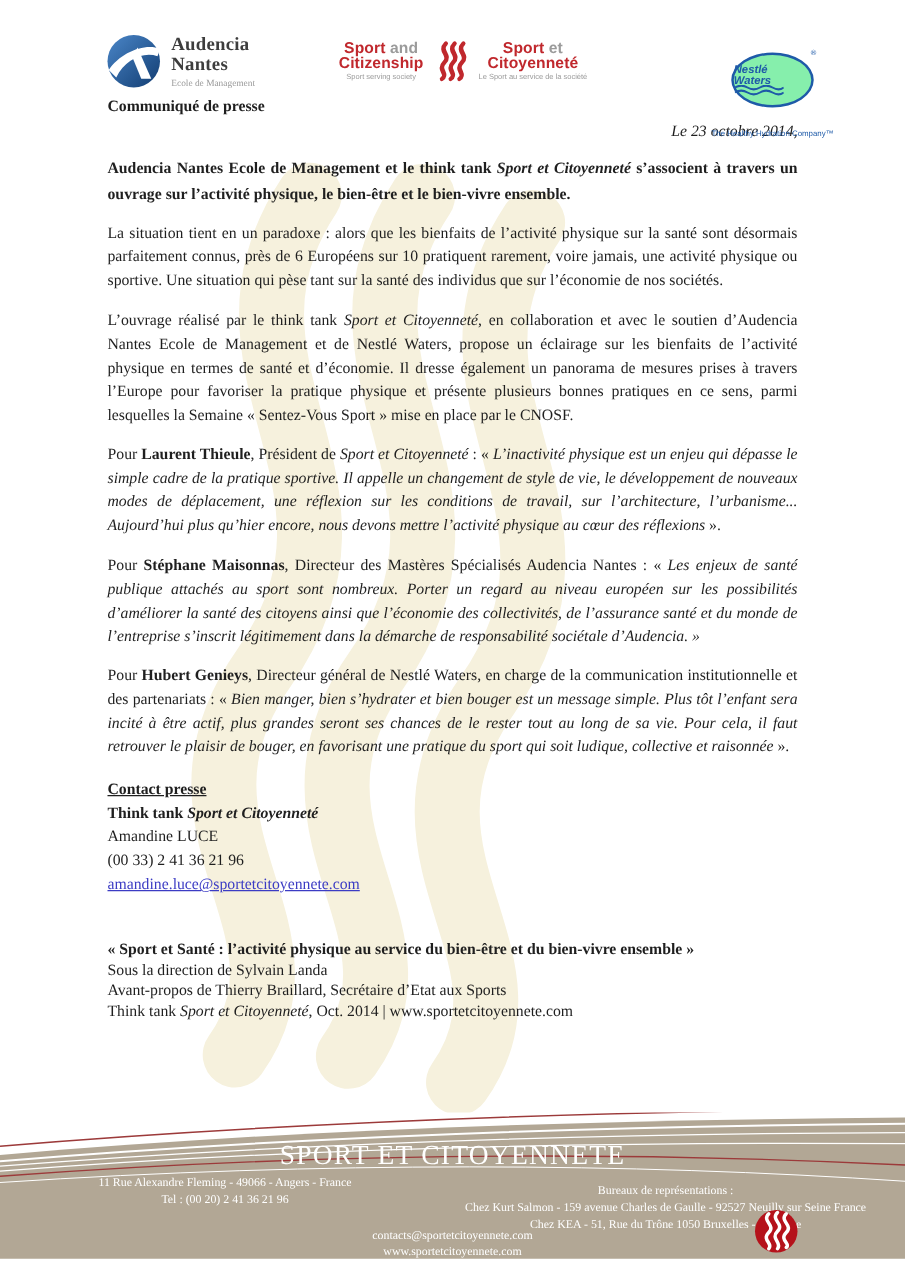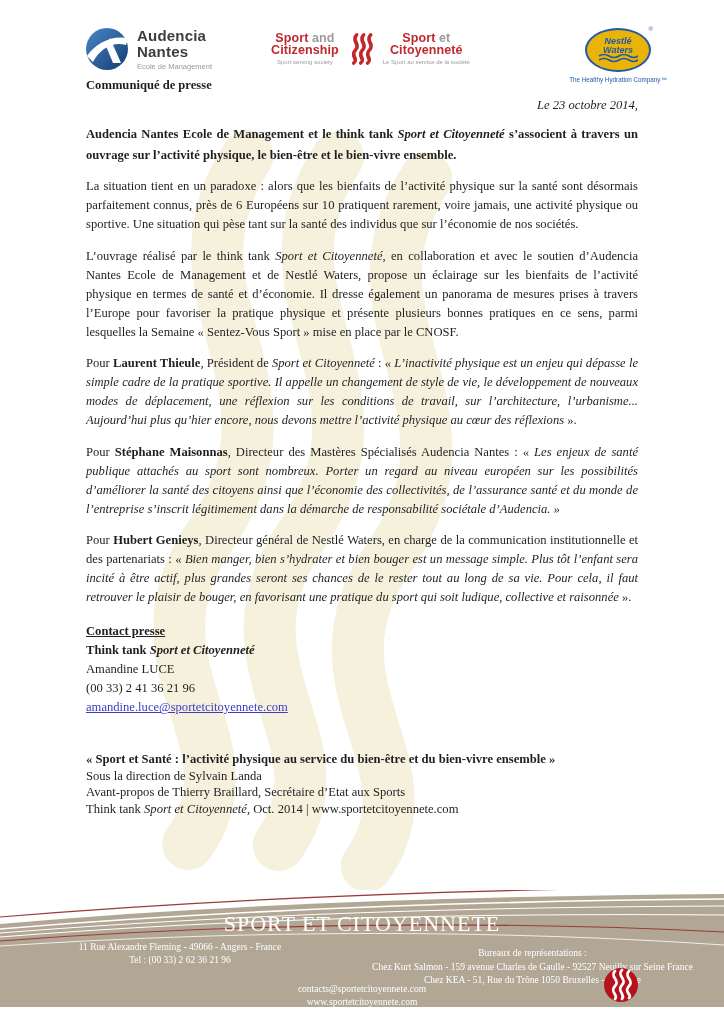--- a/index.html
+++ b/index.html
@@ -5,33 +5,33 @@
   html,body { margin:0; padding:0; background:#ffffff; }
   .page {
     position:relative; width:724px; height:1024px; background:#fff; overflow:hidden;
     font-family:"Liberation Serif", serif; color:#1f1f1f;
   }
   
   .watermark { position:absolute; left:0; top:130px; z-index:0; }
   
   .header { position:absolute; top:24px; left:84px; width:596px; height:60px; z-index:2; }
   .logo-audencia { position:absolute; left:0; top:2px; display:flex; align-items:center; gap:7px; }
-  .aud-text { font-family:Liberation Sans, sans-serif; }
+  .aud-text { font-family:Liberation Serif, serif; }
   .aud-name { font-size:15px; font-weight:bold; color:#3d3d3d; line-height:16px; letter-spacing:0.2px; }
   .aud-tag  { font-size:7.5px; color:#9a9a9a; margin-top:2px; }
   .logo-sc { position:absolute; left:187px; top:8px; display:flex; align-items:flex-start; gap:9px;
              font-family:"Liberation Sans", sans-serif; }
   .sc-block { text-align:center; }
   .sc-line { font-size:12.5px; font-weight:bold; line-height:12px; letter-spacing:0.1px; }
   .sc-tag { font-size:6px; color:#9b9b9b; margin-top:3px; }
   .logo-nestle { position:absolute; left:472px; top:0; width:124px; text-align:center;
                  font-family:"Liberation Sans", sans-serif; }
-  .nestle-oval { position:relative; width:62px; height:40px; margin:4px auto; border:2.5px solid #1e5aa8;
-                 border-radius:50%; background:#eab308; display:flex; flex-direction:column;
-                 align-items:center; justify-content:center; }
+  .nestle-oval { position:relative; width:62px; height:40px; margin:18px auto; border:2.5px solid #1e5aa8;
+                 border-radius:50%; background:#86efac; display:flex; flex-direction:column;
+                 align-items:flex-start; justify-content:center; }
   .nestle-name { font-size:9px; font-weight:bold; color:#1e5aa8; line-height:8.5px; font-style:italic; }
   .nestle-reg { position:absolute; top:-4px; right:-4px; font-size:6px; color:#1e5aa8; }
   .nestle-tag { font-size:6.3px; color:#1e5aa8; margin-top:4px; white-space:nowrap; }
   
   .main { position:absolute; top:76px; left:86px; width:552px; z-index:1;
           font-size:12.6px; line-height:19px; }
   .kicker { font-weight:bold; }
   .date { text-align:right; font-style:italic; margin-top:1px; }
   .doc-title { font-weight:bold; text-align:justify; line-height:20.5px; margin-top:9px; }
   .para { text-align:justify; margin-top:12px; }
@@ -157,21 +157,21 @@
         <path d="M0,39 C240,19 480,11 724,9" stroke="#ffffff" stroke-width="1.6"></path>
         <path d="M0,43 C240,24 480,17 724,16" stroke="#ffffff" stroke-width="1"></path>
         <path d="M0,47 C240,28 480,23 724,25" stroke="#ffffff" stroke-width="1"></path>
         <path d="M0,51 C240,33 480,30 724,42" stroke="#9c3a3a" stroke-width="1.1"></path>
         <path d="M0,56 C260,39 500,40 724,55" stroke="#ffffff" stroke-width="0.8"></path>
       </g>
     </svg>
     <div class="f-text f-title">SPORT ET CITOYENNETE</div>
     <div class="f-text f-siege">
       <div>11 Rue Alexandre Fleming -  49066 - Angers - France</div>
-      <div>Tel : (00 33)  2 62 36 21 96</div>
+      <div>Tel : (00 20)  2 41 36 21 96</div>
     </div>
     <div class="f-text f-bureaux">
       <div>Bureaux de représentations :</div>
       <div>Chez Kurt Salmon - 159 avenue Charles de Gaulle - 92527 Neuilly sur Seine France</div>
       <div>Chez KEA - 51, Rue du Trône  1050 Bruxelles - Belgique</div>
     </div>
     <div class="f-text f-contact">
       <div>contacts@sportetcitoyennete.com</div>
       <div>www.sportetcitoyennete.com</div>
     </div>

